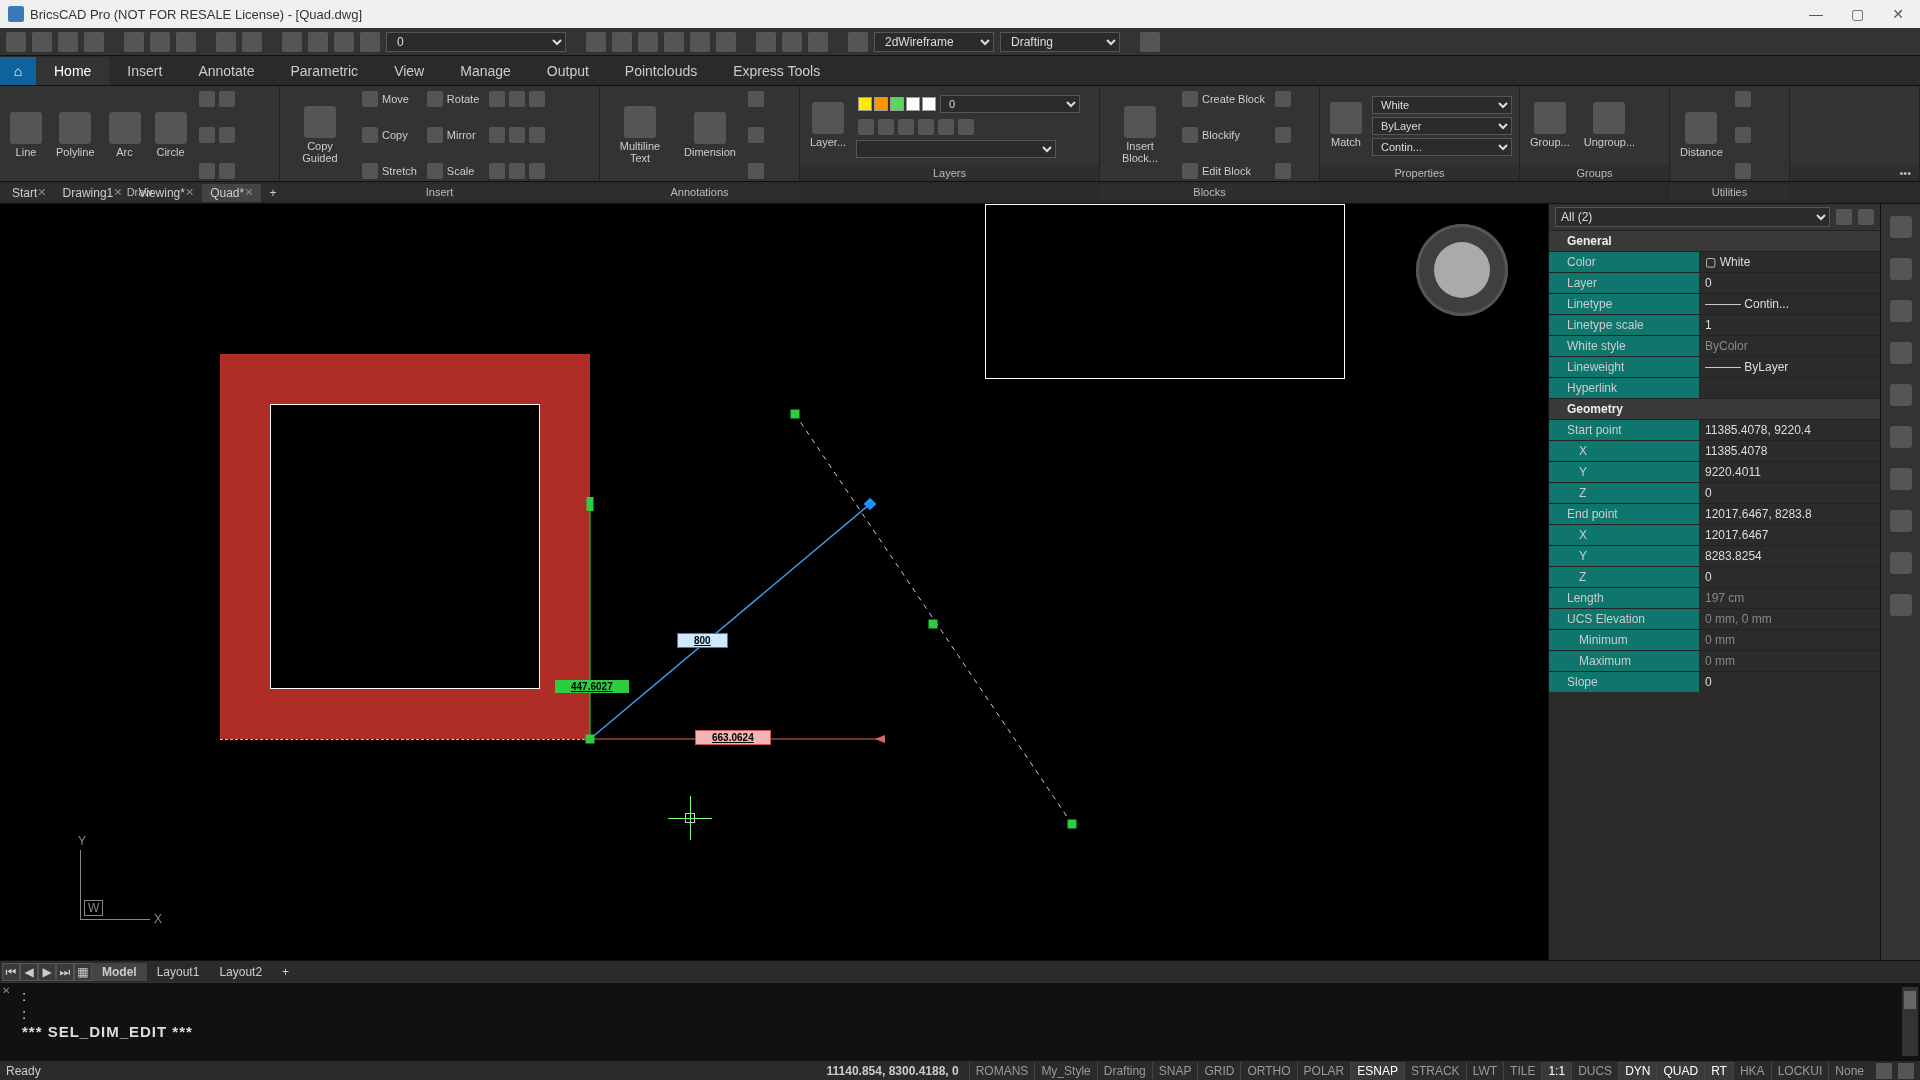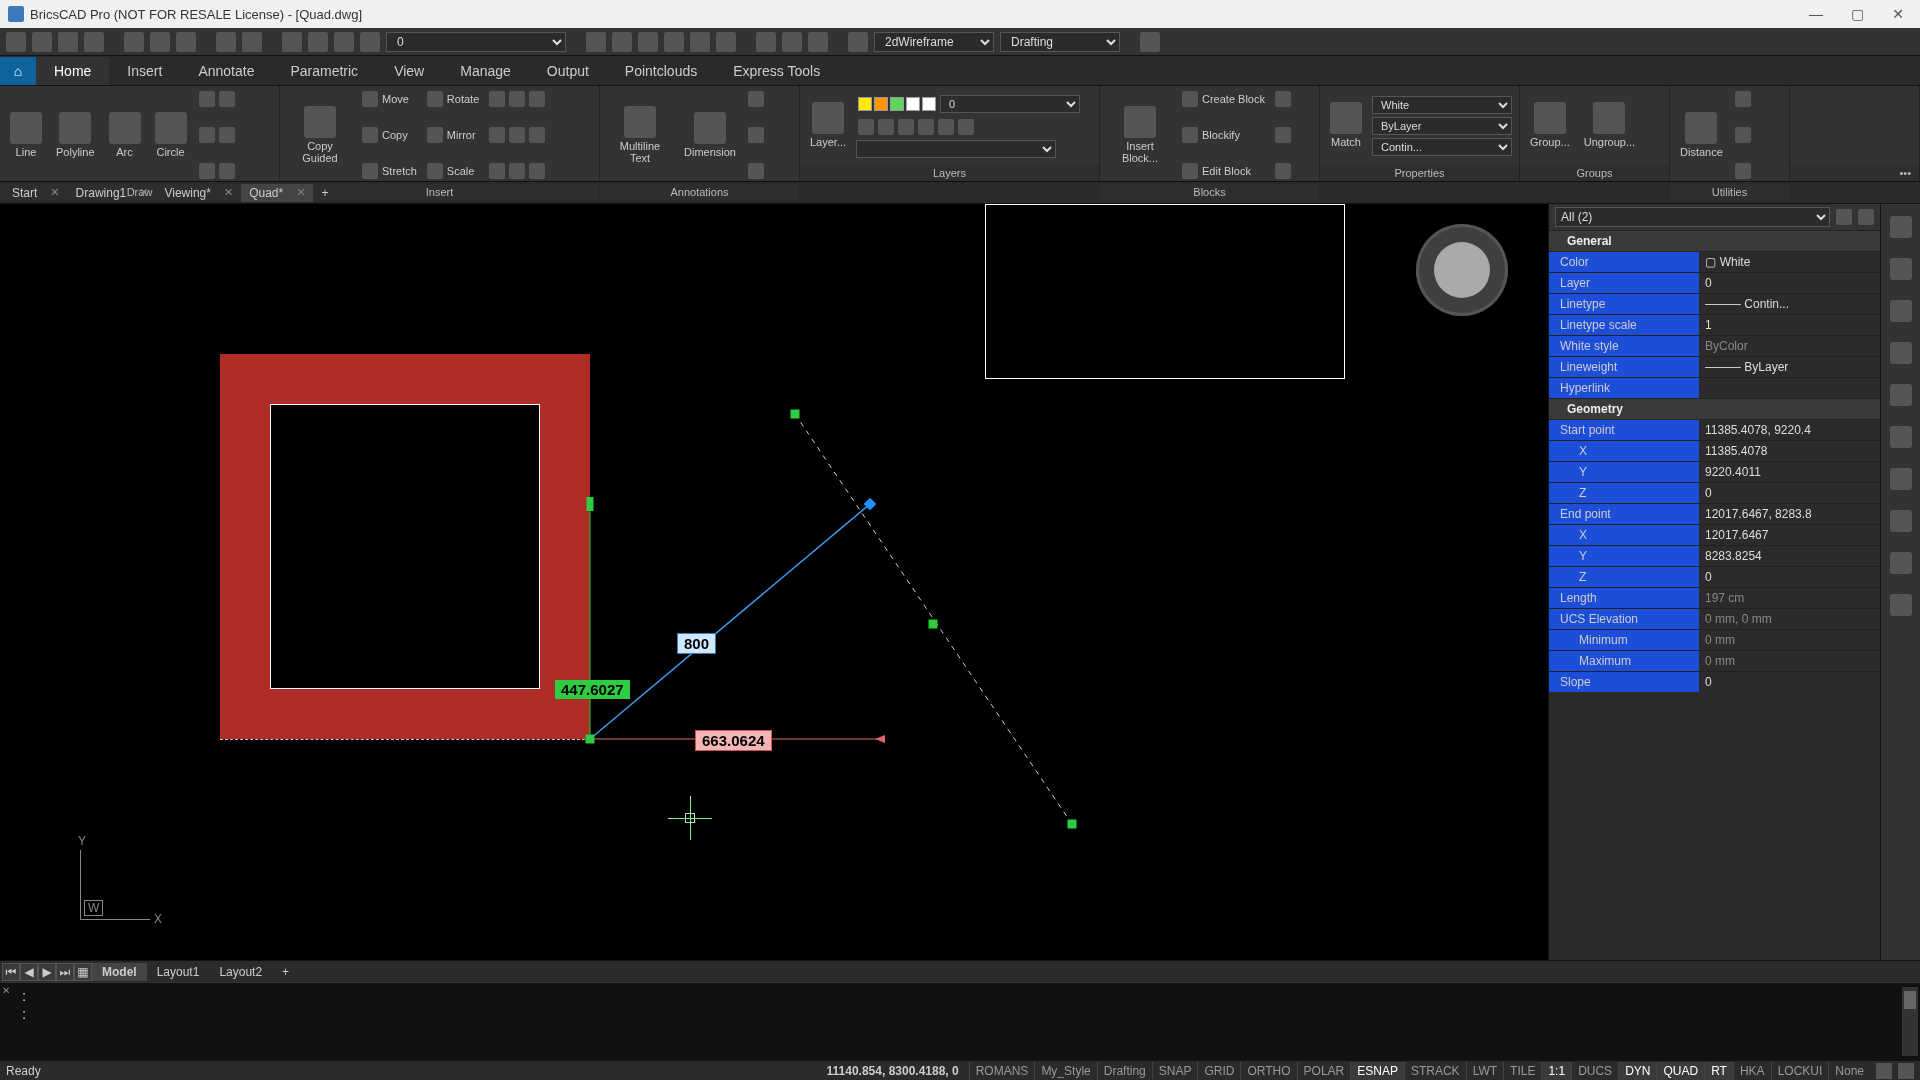--- a/index.html
+++ b/index.html
@@ -34,56 +34,56 @@
 .rbtn .rlbl { font-size:11px; color:#ccc; max-width:60px; text-align:center; line-height:1.1;}
 .rmini { display:flex; flex-direction:column; gap:18px; font-size:11px; }
 .rmini .row { display:flex; align-items:center; gap:4px; cursor:pointer; padding:1px 2px;}
 .rmini .row .ic { width:16px; height:16px; background:#555; border-radius:2px;}
 .lsel { background:#2b2b2b; border:1px solid #555; color:#ddd; height:18px; font-size:11px; padding:0 4px; width:140px;}
 .layerswatches { display:flex; gap:2px;}
 .layerswatches span{ width:14px; height:14px; border:1px solid #999;}
 
 
 .doctabs { height: 22px; background: #2a2a2a; display:flex; align-items:center; font-size:12px; padding-left:4px; border-bottom:1px solid #111;}
-.dtab { padding: 2px 8px; display:flex; align-items:center; gap:13px; cursor:pointer;}
+.dtab { padding: 2px 8px; display:flex; align-items:center; gap:0; cursor:pointer;}
 .dtab .x { color:#888; cursor:pointer; font-size:11px;}
 .dtab.active { background:#444;}
 .dtab.add { padding: 0 8px;}
 
 
 .main { display:flex; height: calc(100% - 28px - 28px - 30px - 96px - 22px - 22px - 78px - 20px); }
 .canvas { flex:1; background:#000; position:relative; overflow:hidden;}
 .rightpanels { width: 40px; background:#333; display:flex; flex-direction:column; align-items:center; gap:20px; padding-top:12px; border-left:1px solid #111;}
 .rightpanels .pp { width:22px; height:22px; background:#555; border-radius:3px; cursor:pointer;}
 
 
 .props { width: 332px; background:#2b2b2b; border-left:1px solid #111; font-size:12px; overflow:auto;}
 .props .phdr { background:#333; padding:3px 6px; display:flex; align-items:center; gap:6px;}
 .props .phdr select { flex:1; background:#2b2b2b; border:1px solid #555; color:#ddd; font-size:12px; padding:1px;}
 .props .phdr .pic { width:16px; height:16px; background:#555; border-radius:2px;}
 .props .section { background:#3a3a3a; color:#eee; font-weight:bold; padding:3px 18px; border-top:1px solid #222;}
 .props .prow { display:flex; border-top:1px solid #222;}
-.props .prow .pk { width:150px; padding:3px 6px 3px 11px; color:#ccc; background:#1d4ed8;}
+.props .prow .pk { width:150px; padding:3px 6px 3px 18px; color:#ccc; background:#0f766e;}
 .props .prow .pk.sub { padding-left:30px;}
 .props .prow .pv { flex:1; padding:3px 6px; background:#2b2b2b; color:#ddd;}
 .props .prow .pv.dim { color:#888;}
 
 
 .viewcube { position:absolute; top:20px; right:40px; width:92px; height:92px; border-radius:50%; background:#3f3f3f; box-shadow:inset 0 0 0 3px #555; }
 .viewcube::after{content:""; position:absolute; left:18px; top:18px; width:56px; height:56px; background:#aaa; border-radius:50%;}
 
 .wrect { position:absolute; border:1px solid #fff;}
 .redframe { position:absolute; background:#b02c27; }
 .redframe::after { content:""; position:absolute; left:50px; top:50px; right:50px; bottom:50px; background:#000; border:1px solid #fff;}
 
 .grip { position:absolute; width:9px; height:9px; background:#2ecc40; transform:translate(-50%,-50%);}
 .gripblue { background:#1e90ff;}
 .dashline { position:absolute; border-top:1px dashed #ccc;}
 
-.dimlabel { position:absolute; padding:1px 6px; font-size:15px; font-weight:bold; color:#000;}
+.dimlabel { position:absolute; padding:1px 16px; font-size:10px; font-weight:bold; color:#000;text-decoration:underline;}
 .dimlabel.green { background:#2ecc40;}
 .dimlabel.blue  { background:#cde8ff; outline:1px solid #3a7ab8;}
 .dimlabel.red   { background:#f4b5b5; outline:1px solid #c55;}
 
 .axis { position:absolute; left:80px; bottom:40px; color:#888; font-size:12px;}
 .axis .yv{ position:absolute; left:0; bottom:0; width:1px; height:70px; background:#888;}
 .axis .xh{ position:absolute; left:0; bottom:0; width:70px; height:1px; background:#888;}
 .axis .w{position:absolute; left:4px; bottom:4px; border:1px solid #888; padding:0 3px;}
 
 .cursor { position:absolute; width:44px; height:44px; }
@@ -600,20 +600,21 @@
   <div class="lt">Layout1</div>
   <div class="lt">Layout2</div>
   <div class="lt">+</div>
 </div>
 
 <div class="cmdarea">
   <span class="closer">✕</span>
   <div class="lines">
     <div>:</div>
     <div>:</div>
+    <div class="highlight">*** SEL_DIM_EDIT ***</div>
   </div>
   <div class="scroll">
       <div class="thumb"></div>
     </div>
 </div>
 
 <div class="status">
   <span class="left">Ready</span>
   <div class="spacer"></div>
   <span class="coord">11140.854, 8300.4188, 0</span>

